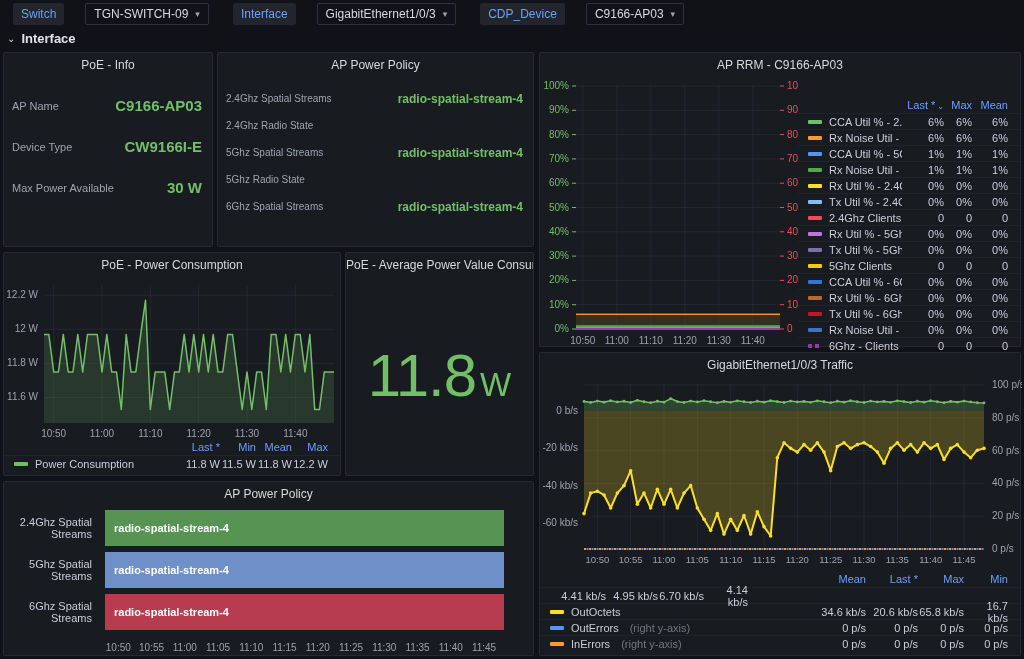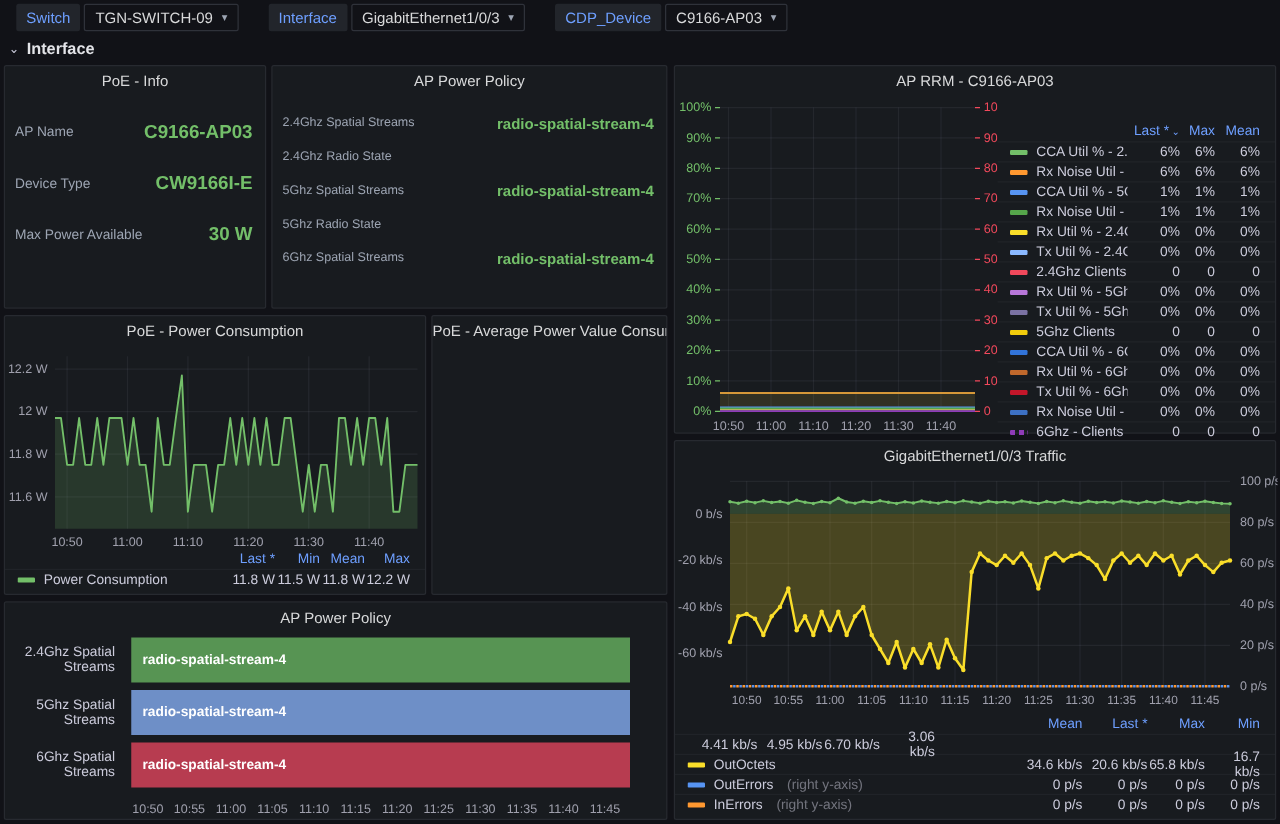--- a/index.html
+++ b/index.html
@@ -6,21 +6,21 @@
   html,body { width:1024px; height:659px; overflow:hidden; }
   body {
     background:#111217;
     font-family:"Liberation Sans", sans-serif;
     color:#CCCCDC;
     position:relative;
     font-size:12px;
   }
   
   .topbar { position:absolute; left:3px; top:3px; display:flex; gap:14px; }
-  .var-group { display:flex; gap:3px;padding-left:10px; }
+  .var-group { display:flex; gap:21px;padding-left:10px; }
   .var-label {
     background:#22252B; color:#6E9FFF; font-weight:500; font-size:12px;
     padding:0 8px; height:22px; line-height:22px; border-radius:2px;
   }
   .var-value {
     background:#111217; border:1px solid #2F323A; color:#D8D9DA; font-size:12px;
     padding:0 8px; height:22px; line-height:20px; border-radius:2px;
     display:flex; align-items:center; gap:7px; cursor:pointer;
   }
   .var-caret { color:#9DA5B3; font-size:9px; line-height:1; }
@@ -422,20 +422,23 @@
         <div class="lg-val" style="width: 40px;">11.8 W</div>
         <div class="lg-val" style="width: 36px;">11.5 W</div>
         <div class="lg-val" style="width: 36px;">11.8 W</div>
         <div class="lg-val" style="width: 36px;">12.2 W</div>
       </div>
     </div>
 </div>
 
 <div class="panel" style="left:345px;top:252px;width:189px;height:224px;">
   <div class="panel-title">PoE - Average Power Value Consump...</div>
+  <div class="stat-wrap">
+    <span class="stat-value">11.8</span><span class="stat-unit">W</span>
+  </div>
 </div>
 
 <div class="panel" style="left:3px;top:481px;width:531px;height:175px;">
   <div class="panel-title">AP Power Policy</div>
   <div class="bars-area" id="policy-bars">
       <div class="bar-row">
         <div class="bar-cat">2.4Ghz Spatial Streams</div>
         <div class="bar-track" style="background: rgb(87, 148, 83);">
           <span>radio-spatial-stream-4</span>
         </div>
@@ -646,21 +649,21 @@
         <div class="lg-name"></div>
         <div class="lg-hcell" style="width: 56px;">Mean</div>
         <div class="lg-hcell" style="width: 52px;">Last *</div>
         <div class="lg-hcell" style="width: 46px;">Max</div>
         <div class="lg-hcell" style="width: 44px;">Min</div>
       </div>
       <div class="lg-row">
         <div class="lg-val" style="width: 56px;">4.41 kb/s</div>
         <div class="lg-val" style="width: 52px;">4.95 kb/s</div>
         <div class="lg-val" style="width: 46px;">6.70 kb/s</div>
-        <div class="lg-val" style="width: 44px;">3.06 kb/s</div>
+        <div class="lg-val" style="width: 44px;">4.14 kb/s</div>
       </div>
       <div class="lg-row">
         <div class="lg-name">
           <span class="lg-swatch" style="background: rgb(250, 222, 42);"></span>
           <span>OutOctets</span>
         </div>
         <div class="lg-val" style="width: 56px;">34.6 kb/s</div>
         <div class="lg-val" style="width: 52px;">20.6 kb/s</div>
         <div class="lg-val" style="width: 46px;">65.8 kb/s</div>
         <div class="lg-val" style="width: 44px;">16.7 kb/s</div>

